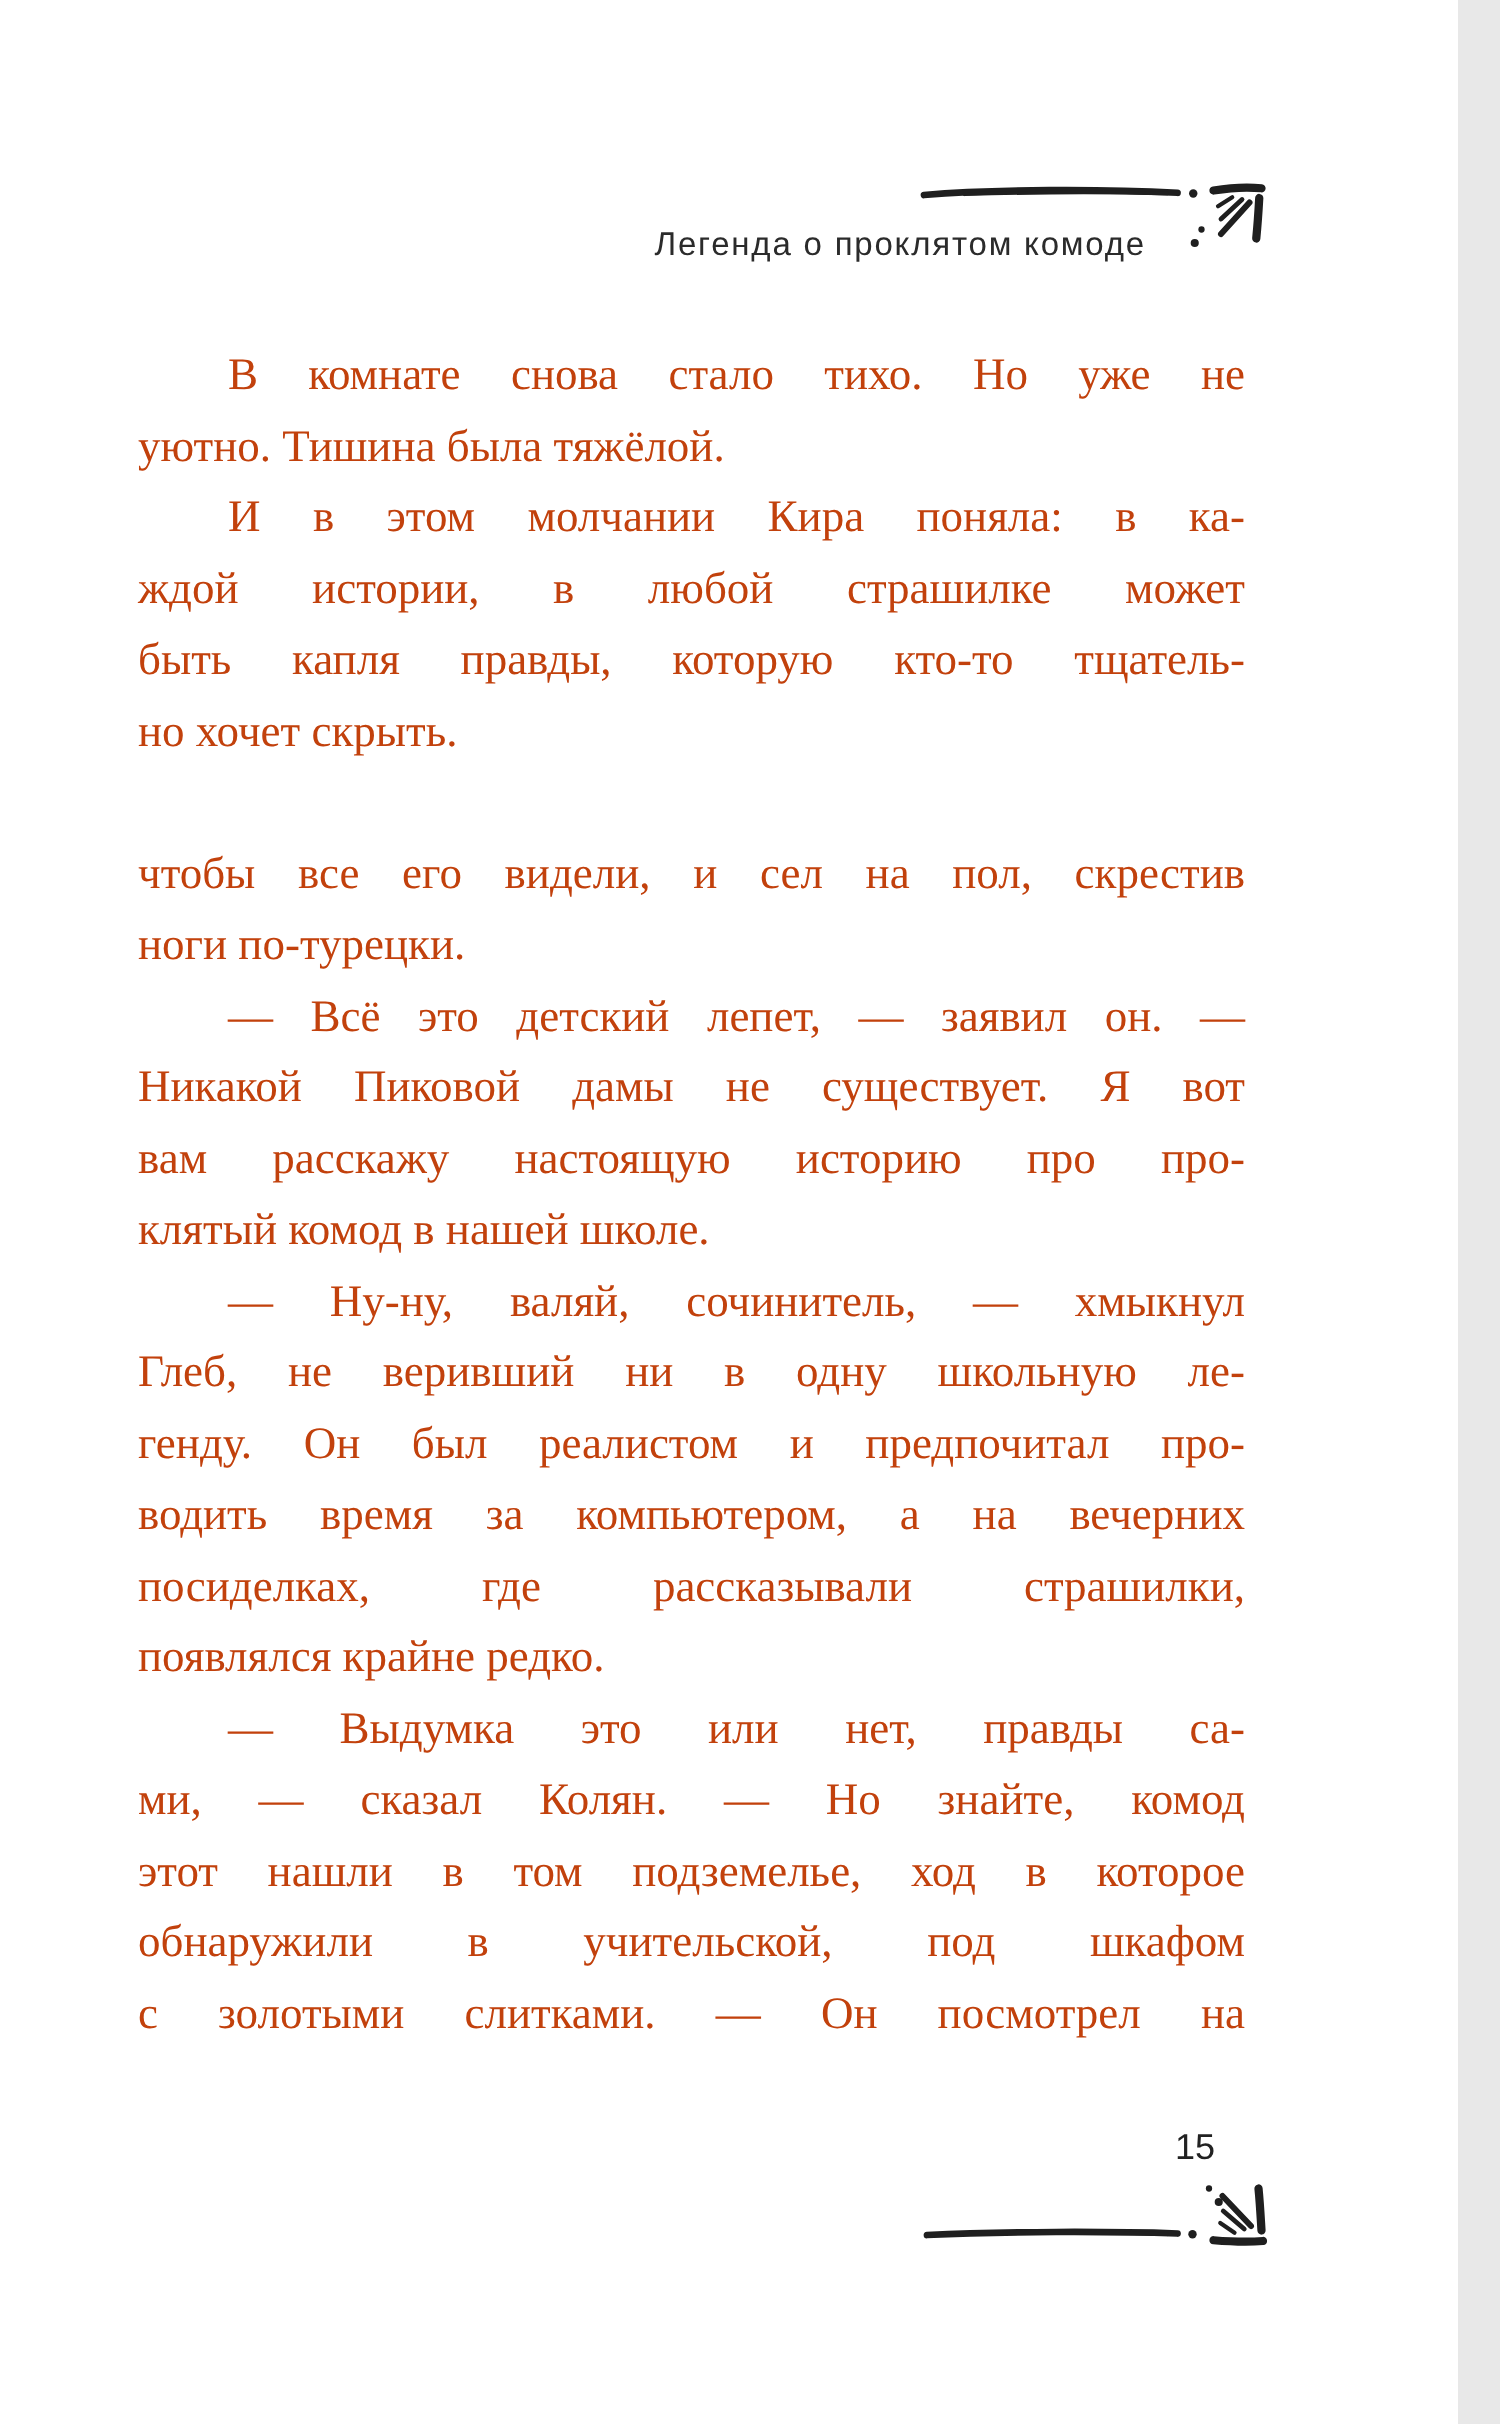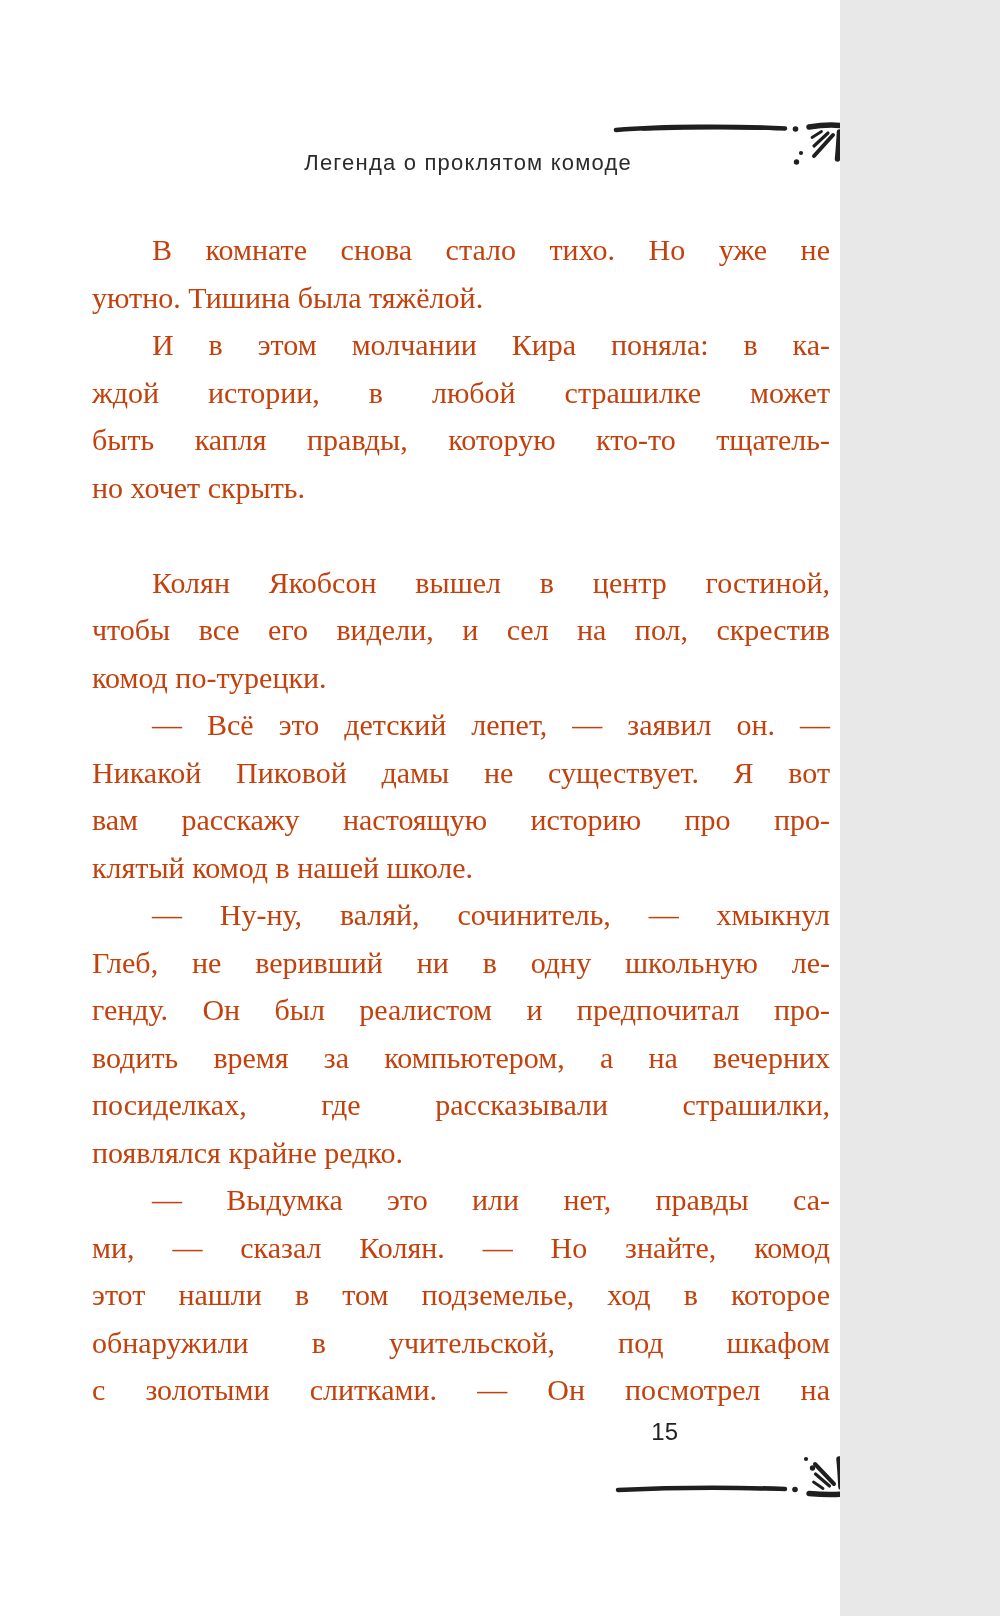--- a/index.html
+++ b/index.html
@@ -1,18 +1,18 @@
 <!DOCTYPE html>
 <html lang="ru"><head>
 <meta charset="utf-8">
 <style>
   html,body{margin:0;padding:0;background:#e8e8e8;}
   .page{
     position:relative;
-    width:840px;height:1616px;
+    width:972px;height:1616px;
     background:#ffffff;
     overflow:hidden;
     font-family:"Liberation Serif","DejaVu Serif",serif;
     text-decoration:underline;
   }
   
   .orn-top{position:absolute;left:613px;top:116px;width:232px;height:62px;}
   .runhead-title{
     position:absolute;top:150px;right:208px;
     font-family:"Liberation Sans","DejaVu Sans",sans-serif;
@@ -61,23 +61,22 @@
   <div class="runhead-title">Легенда о проклятом комоде</div>
 
   <div class="body">
       <div class="line j ind">В комнате снова стало тихо. Но уже не</div>
       <div class="line">уютно. Тишина была тяжёлой.</div>
       <div class="line j ind">И в этом молчании Кира поняла: в ка-</div>
       <div class="line j">ждой истории, в любой страшилке может</div>
       <div class="line j">быть капля правды, которую кто-то тщатель-</div>
       <div class="line">но хочет скрыть.</div>
       <div class="line spacer"></div>
-      <div class="line j ind">Колян Якобсон вышел в центр гостиной,</div>
       <div class="line j">чтобы все его видели, и сел на пол, скрестив</div>
-      <div class="line">комод по-турецки.</div>
+      <div class="line">ноги по-турецки.</div>
       <div class="line j ind">— Всё это детский лепет, — заявил он. —</div>
       <div class="line j">Никакой Пиковой дамы не существует. Я вот</div>
       <div class="line j">вам расскажу настоящую историю про про-</div>
       <div class="line">клятый комод в нашей школе.</div>
       <div class="line j ind">— Ну-ну, валяй, сочинитель, — хмыкнул</div>
       <div class="line j">Глеб, не веривший ни в одну школьную ле-</div>
       <div class="line j">генду. Он был реалистом и предпочитал про-</div>
       <div class="line j">водить время за компьютером, а на вечерних</div>
       <div class="line j">посиделках, где рассказывали страшилки,</div>
       <div class="line">появлялся крайне редко.</div>

